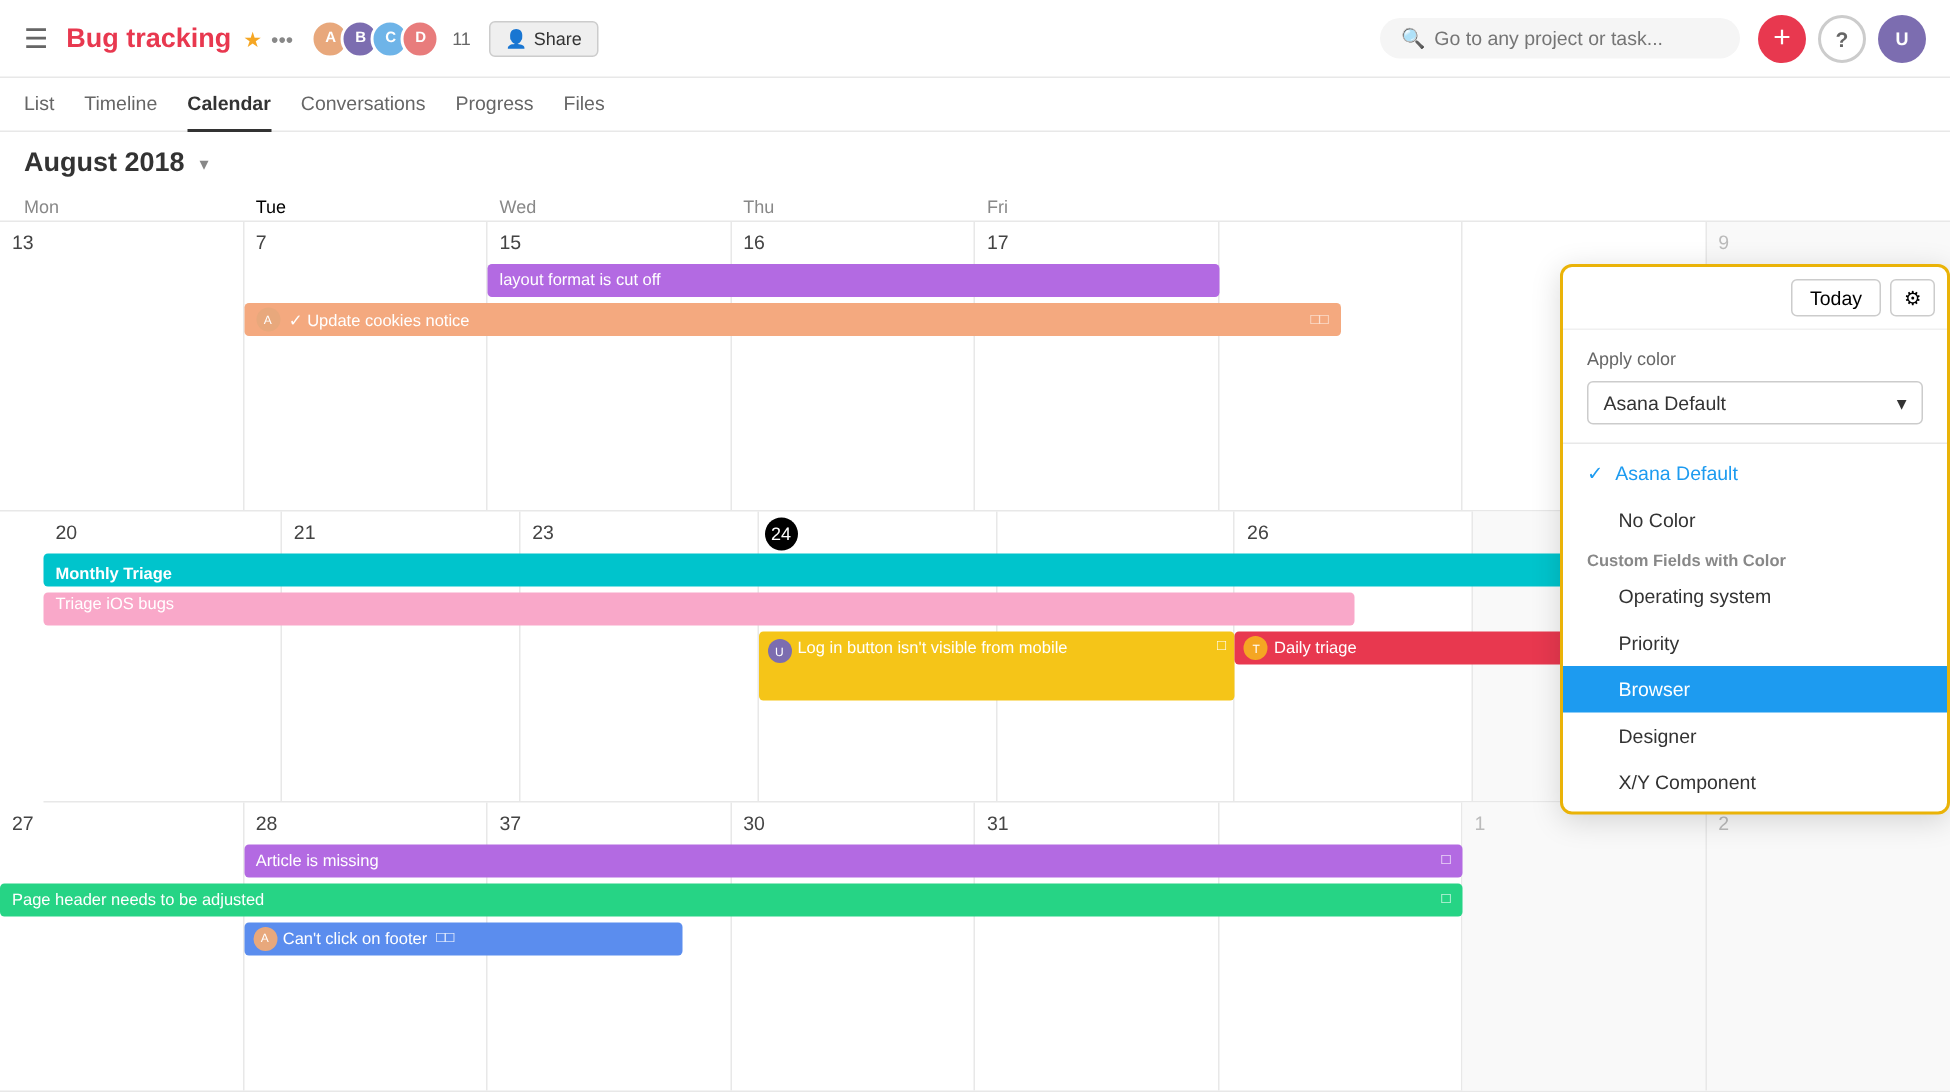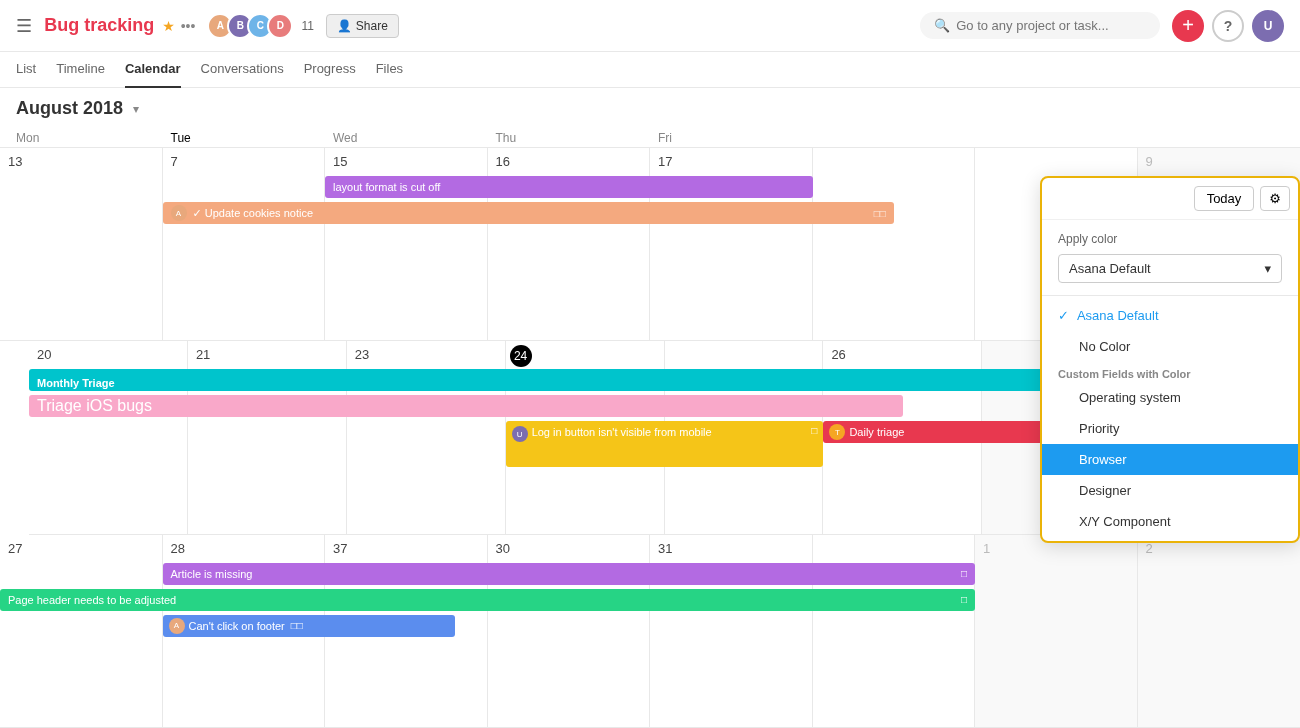--- a/index.html
+++ b/index.html
@@ -141,21 +141,21 @@
       <span class="day-num today" style="width:22px; height:22px; display:inline-flex; align-items:center; justify-content:center; background:#000000; color:#fff; border-radius:50%; font-size:12px;">24</span>
     </div>
     <div class="day-cell"></div>
     <div class="day-cell"><span class="day-num">26</span></div>
     <div class="day-cell" style="border-right:none; background:#f9f9f9;"></div>
 
     <div style="position:absolute; top:28px; left:0; width:calc(6.5/8*100%); height:22px; background:#00c4cc; border-radius:3px; padding:2px 8px; font-size:11px; color:#fff; font-weight:600; display:flex; align-items:flex-end; z-index:2;">
       <span>Monthly Triage</span>
     </div>
 
-    <div style="position:absolute; top:54px; left:0; width:calc(5.5/8*100%); height:22px; background:#f9a8c9; border-radius:3px; padding:2px 8px; font-size:16px; color:#fff; font-weight:500; display:flex; align-items:flex-start; z-index:2;">
+    <div style="position:absolute; top:54px; left:0; width:calc(5.5/8*100%); height:22px; background:#f9a8c9; border-radius:3px; padding:2px 8px; font-size:11px; color:#fff; font-weight:500; display:flex; align-items:flex-start; z-index:2;">
       <span>Triage iOS bugs</span>
     </div>
 
     <div style="position:absolute; top:80px; left:calc(3/8*100%); width:calc(2/8*100%); height:46px; background:#f5c518; border-radius:3px; padding:4px 6px; font-size:11px; color:#fff; font-weight:500; display:flex; align-items:flex-start; gap:4px; overflow:hidden; z-index:2;">
       <div class="avatar-sm" style="background:#7c6db0; width:16px; height:16px; flex-shrink:0; margin-top:1px;">U</div>
       <span style="line-height:1.3;">Log in button isn't visible from mobile</span>
       <span style="margin-left:auto; font-size:10px; flex-shrink:0;">□</span>
     </div>
 
     <div style="position:absolute; top:80px; left:calc(5/8*100%); width:calc(1.8/8*100%); height:22px; background:#e8384f; border-radius:3px; padding:2px 6px; font-size:11px; color:#fff; font-weight:500; display:flex; align-items:center; gap:4px; overflow:hidden; z-index:2;">

